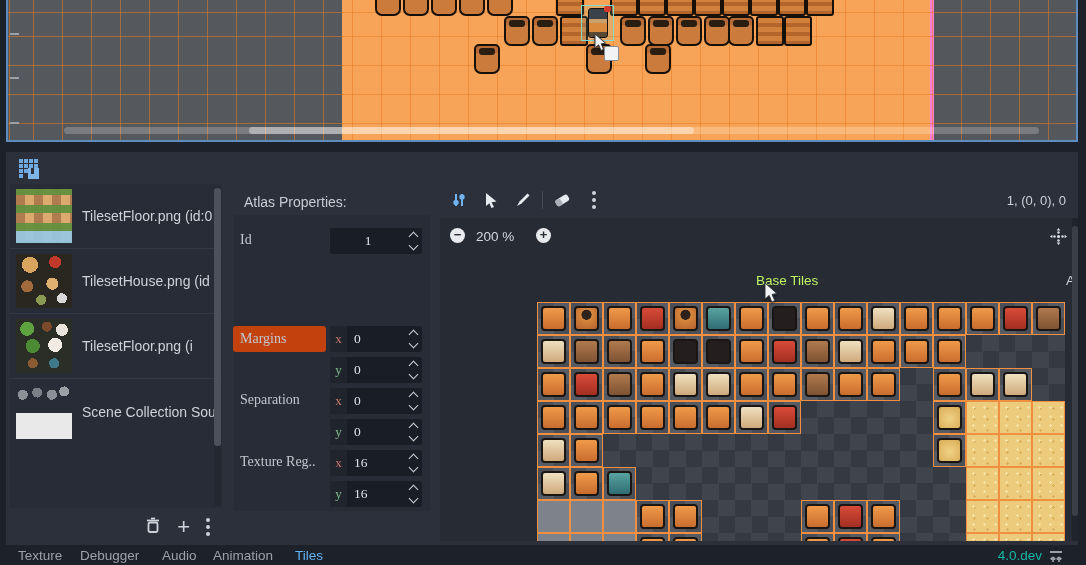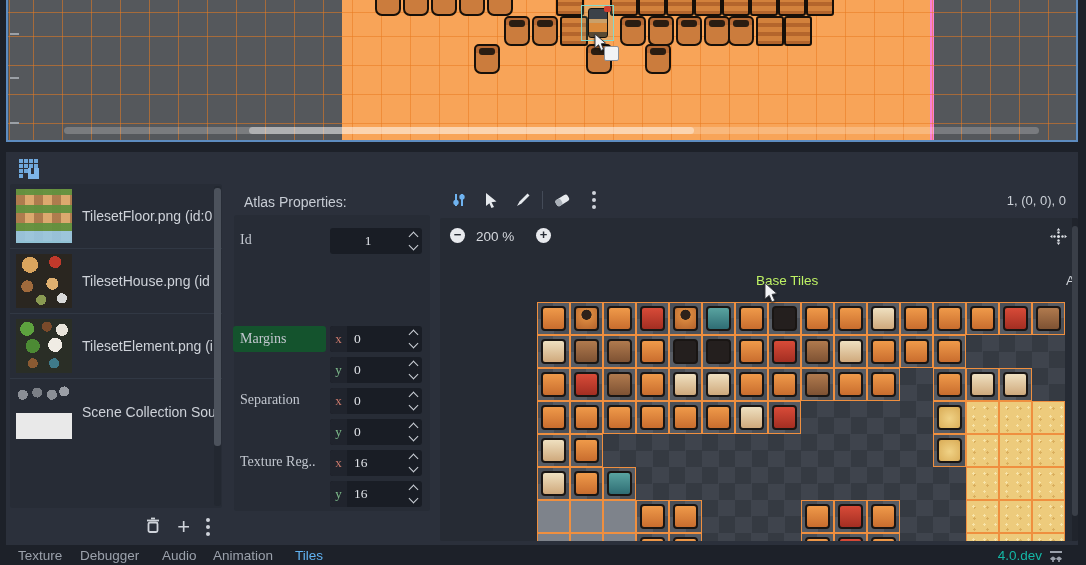--- a/index.html
+++ b/index.html
@@ -85,21 +85,21 @@
   .plus-glyph{font-size:22px;line-height:20px;color:#cfd3da;}
   .kebab{display:flex;flex-direction:column;gap:3px;}
   .kebab i{width:4px;height:4px;border-radius:50%;background:#cfd3da;}
 
   
   #props{left:222px;top:0;width:206px;height:393px;}
   #props-title{left:16px;top:42px;font-size:14px;color:#c7ccd4;}
   #props-inset{left:6px;top:63px;width:196px;height:296px;background:#272c36;border-radius:3px;}
   .prow{position:absolute;left:0;width:206px;height:26px;font-family:Liberation Serif, serif;}
   .plabel{position:absolute;left:12px;top:4px;font-size:14px;color:#c2c7cf;}
-  .plabel.hl{left:5px;top:0;width:93px;height:26px;background:#14532d;border-radius:3px;
+  .plabel.hl{left:5px;top:0;width:93px;height:26px;background:#c2410c;border-radius:3px;
              display:flex;align-items:center;padding-left:7px;box-sizing:border-box;}
   .pfield{position:absolute;left:102px;top:0;width:92px;height:26px;background:#191d25;border-radius:3px;
           display:flex;align-items:center;overflow:hidden;}
   .axis{width:17px;height:100%;background:#20242d;display:flex;align-items:center;justify-content:center;
         font-size:13px;flex:none;}
   .ax{color:#cc7a6c;} .ay{color:#7ebc8b;}
   .pval{font-size:13.5px;color:#dfe2e7;margin-left:7px;}
   .pval.center{flex:1;text-align:center;margin:0 0 0 -4px;}
   .spin{margin-left:auto;margin-right:5px;display:flex;flex-direction:column;gap:2px;flex:none;}
   .chv{width:6px;height:6px;border:1.7px solid #cdd2d9;border-bottom:0;border-left:0;}
@@ -234,21 +234,21 @@
       <div class="src-item">
         <div class="thumb th-floor"></div>
         <span class="src-label">TilesetFloor.png (id:0</span>
       </div>
       <div class="src-item">
         <div class="thumb th-house"></div>
         <span class="src-label">TilesetHouse.png (id</span>
       </div>
       <div class="src-item">
         <div class="thumb th-nature"></div>
-        <span class="src-label">TilesetElement.png (i</span>
+        <span class="src-label">TilesetFloor.png (i</span>
       </div>
       <div class="src-item">
         <div class="thumb th-scene"></div>
         <span class="src-label">Scene Collection Sou</span>
       </div>
     </div>
     <div id="src-scroll" class="abs">
       <div id="src-scroll-thumb" class="abs"></div>
     </div>
     <div id="src-actions" class="abs">

